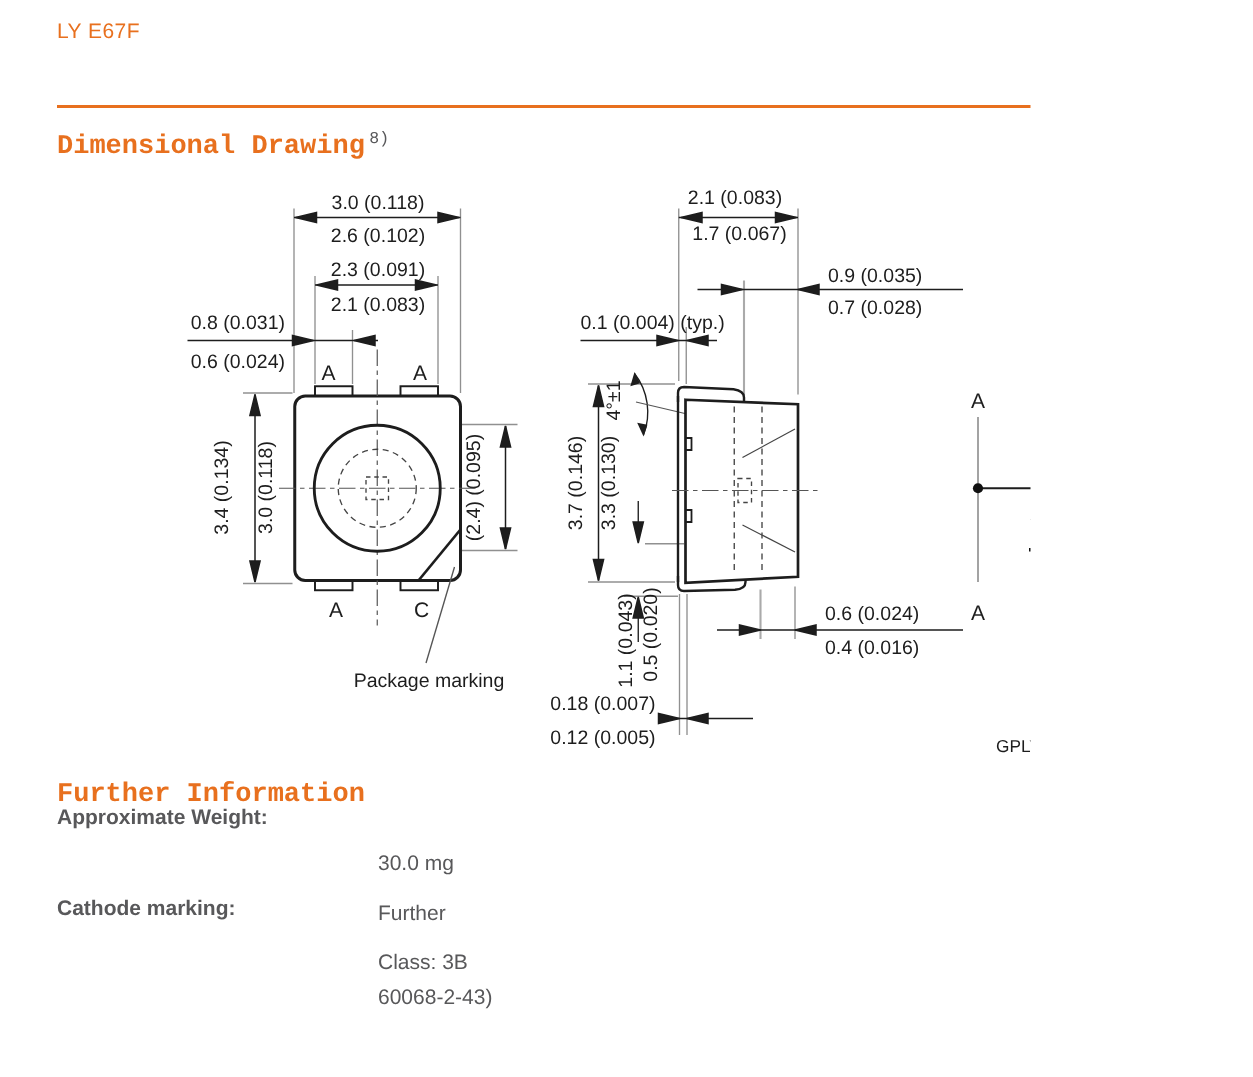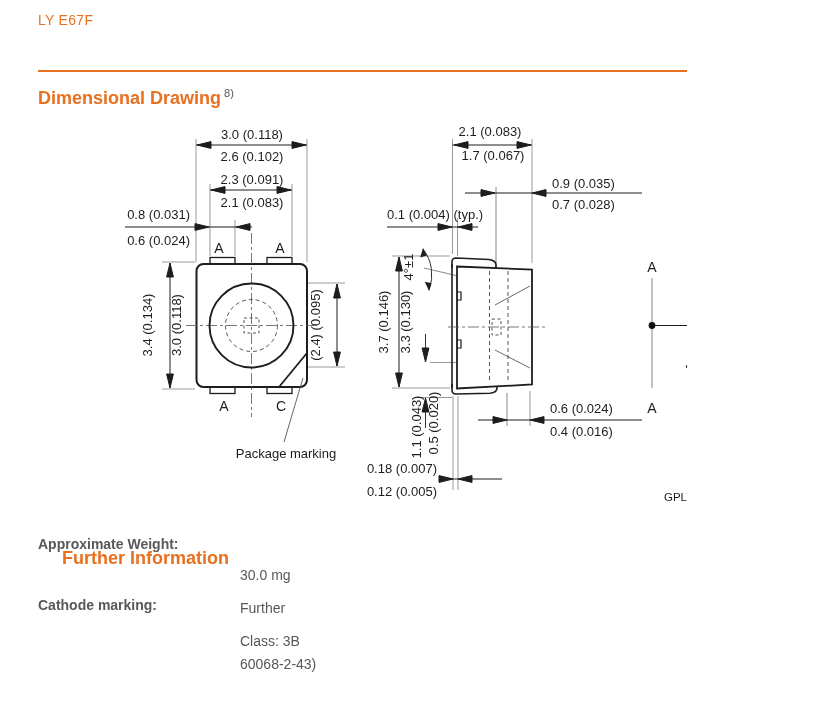--- a/index.html
+++ b/index.html
@@ -8,33 +8,33 @@
     font-family:"Liberation Sans", sans-serif; overflow:hidden;
   }
   .part-number {
     position:absolute; left:38px; top:12px; font-size:14px; letter-spacing:0.3px;
     color:#E8701E;
   }
   .rule {
     position:absolute; left:38px; top:70px; width:759px; height:2px; background:#E8701E;
   }
   .section-heading {
-    position:absolute; left:38px; margin:0; font-size:18px; font-weight:bold; color:#E8701E;
+    position:absolute; left:38px; margin:0; font-size:18px; font-weight:bold; color:#E8701E;font-family:Liberation Mono, monospace;
   }
   .heading-dim { top:87px; }
-  .heading-further { top:548px;margin-left:24px; }
+  .heading-further { top:520px; }
   .footnote-sup { font-size:11px; color:#58585A; font-weight:normal; vertical-align:super; margin-left:3px; }
   svg text { font-family:"Liberation Sans", sans-serif; font-size:13px; fill:#1D1D1D; }
   svg text.small { font-size:11.5px; }
   svg text.pinlbl { font-size:14px; }
   .info-label {
     position:absolute; left:38px; width:210px; font-size:14px; font-weight:bold; color:#58585A;
   }
   .info-value {
-    position:absolute; left:240px; width:565px; font-size:14px; color:#58585A; line-height:23px;
+    position:absolute; left:252px; width:565px; font-size:14px; color:#58585A; line-height:23px;
   }
   .info-value sub { font-size:10px; }
 </style>
 </head>
 <body>
 
 <div class="page">
 
   <div class="part-number">LY E67F</div>
   <div class="rule"></div>

